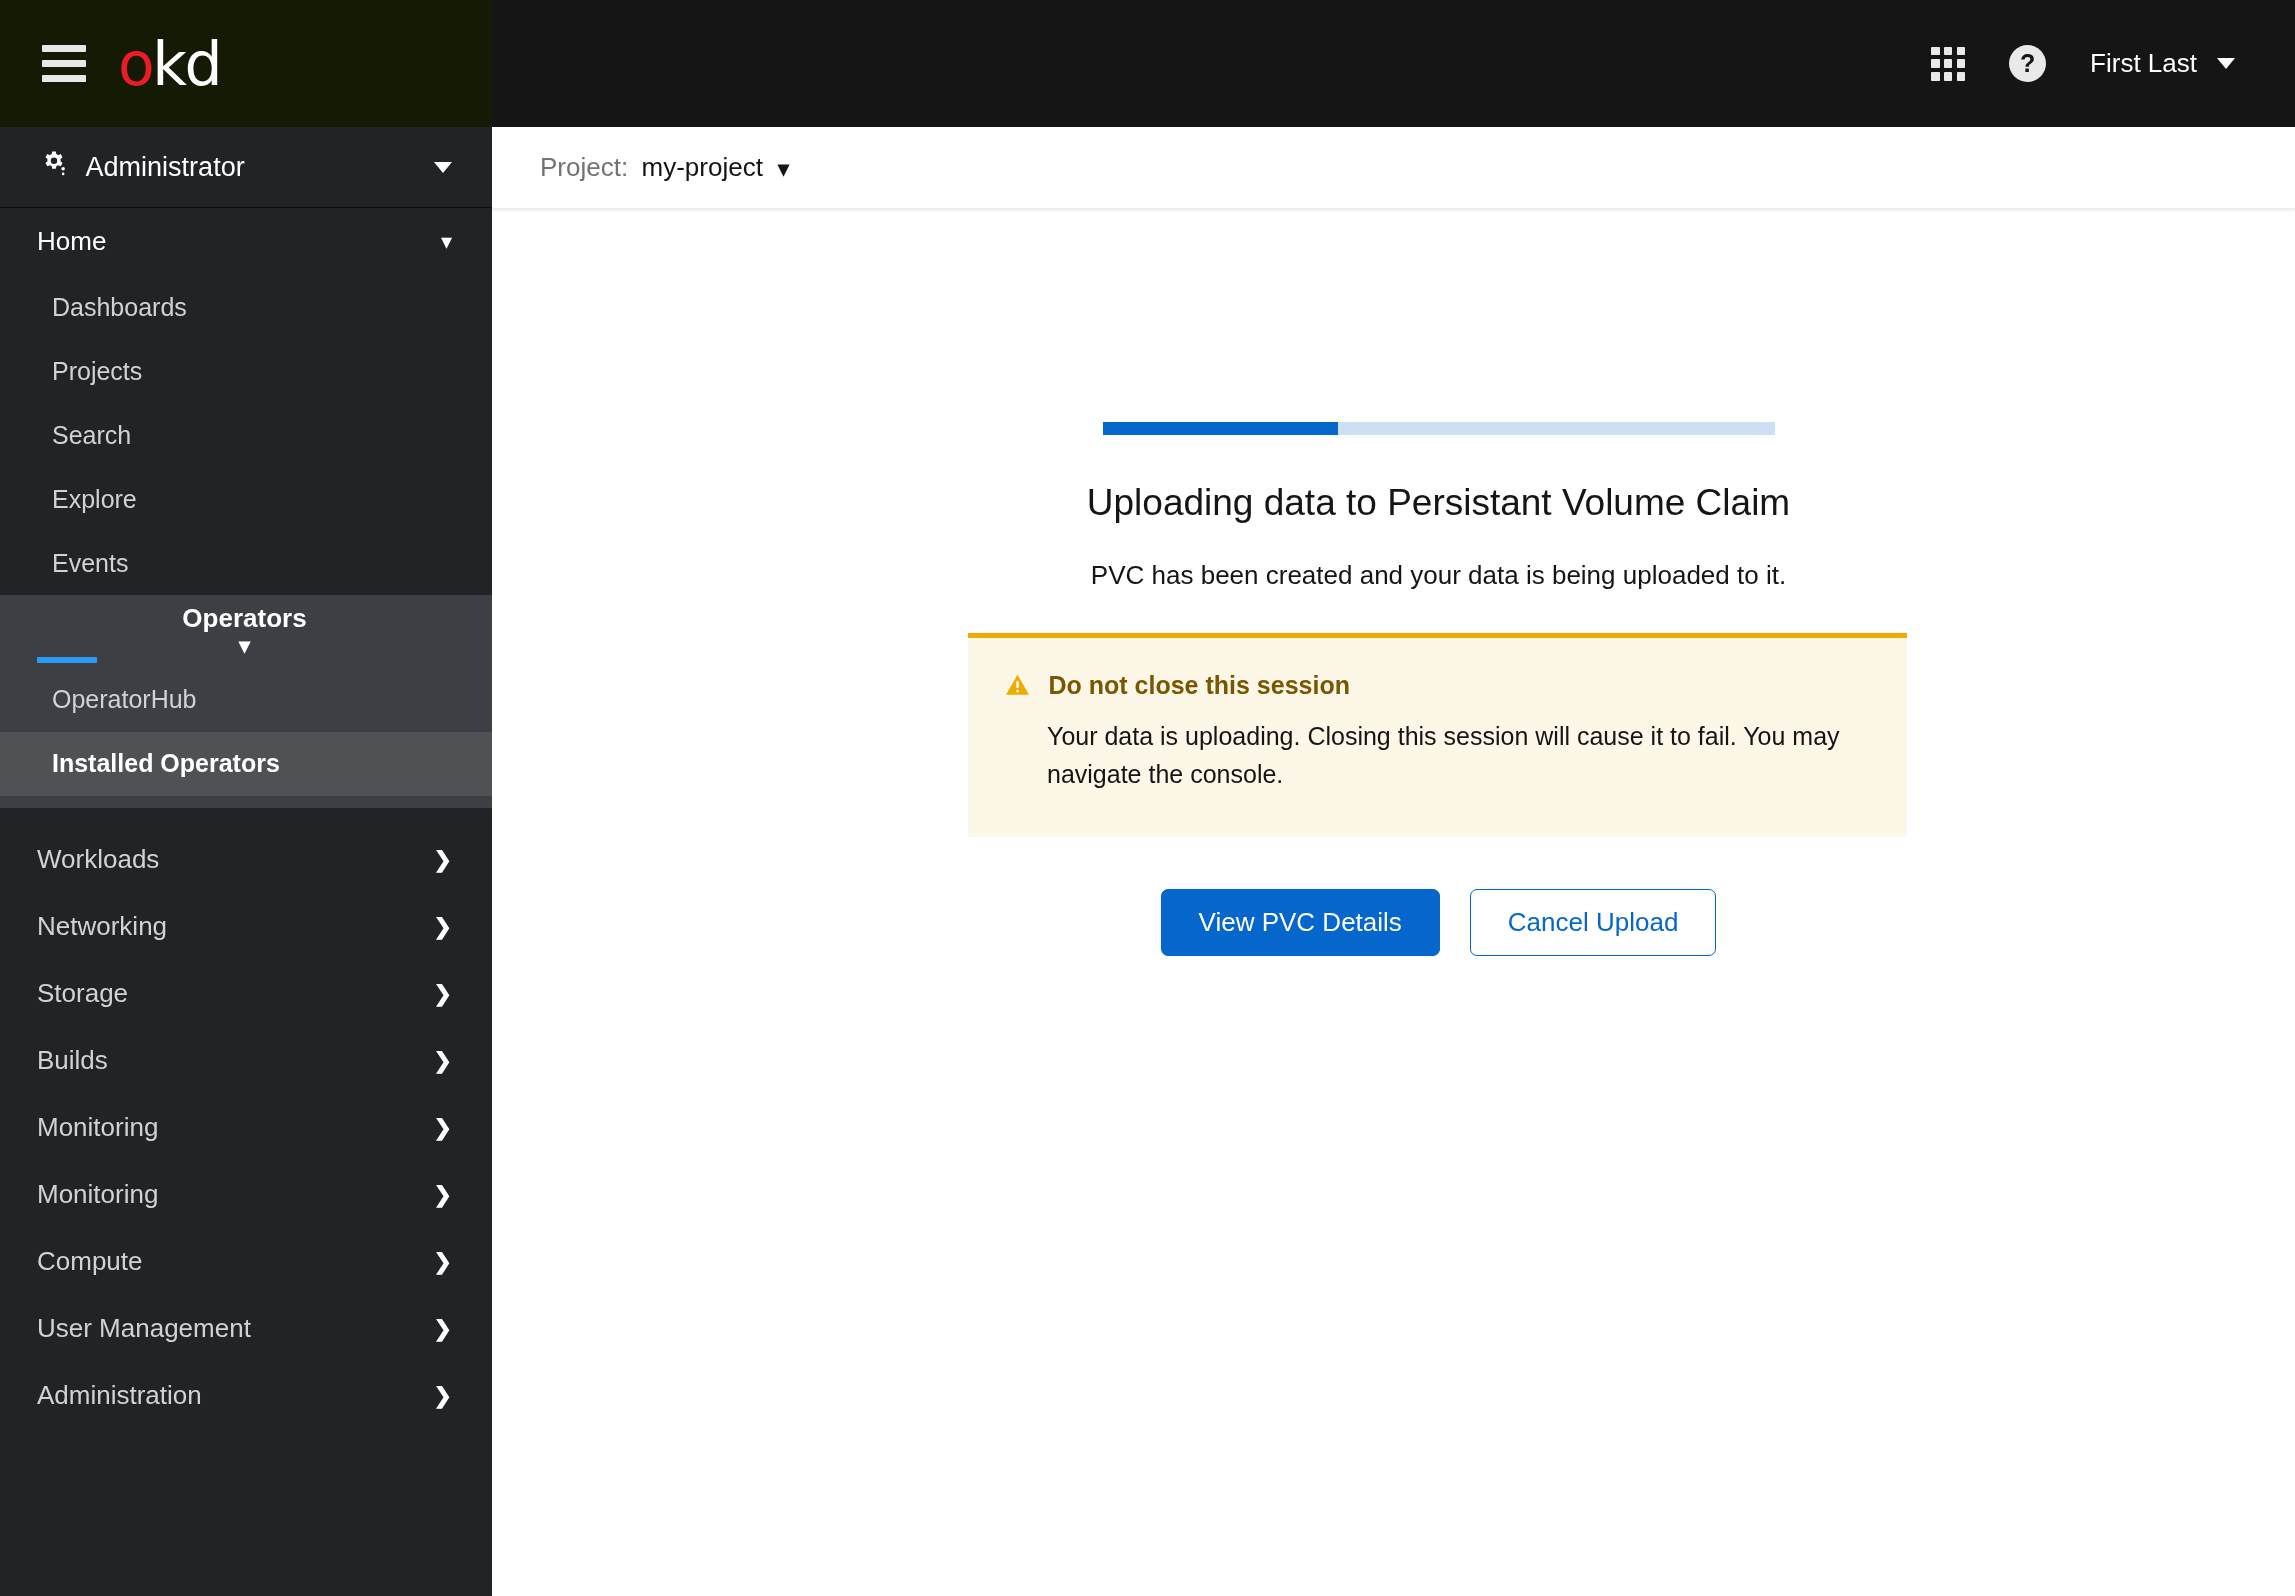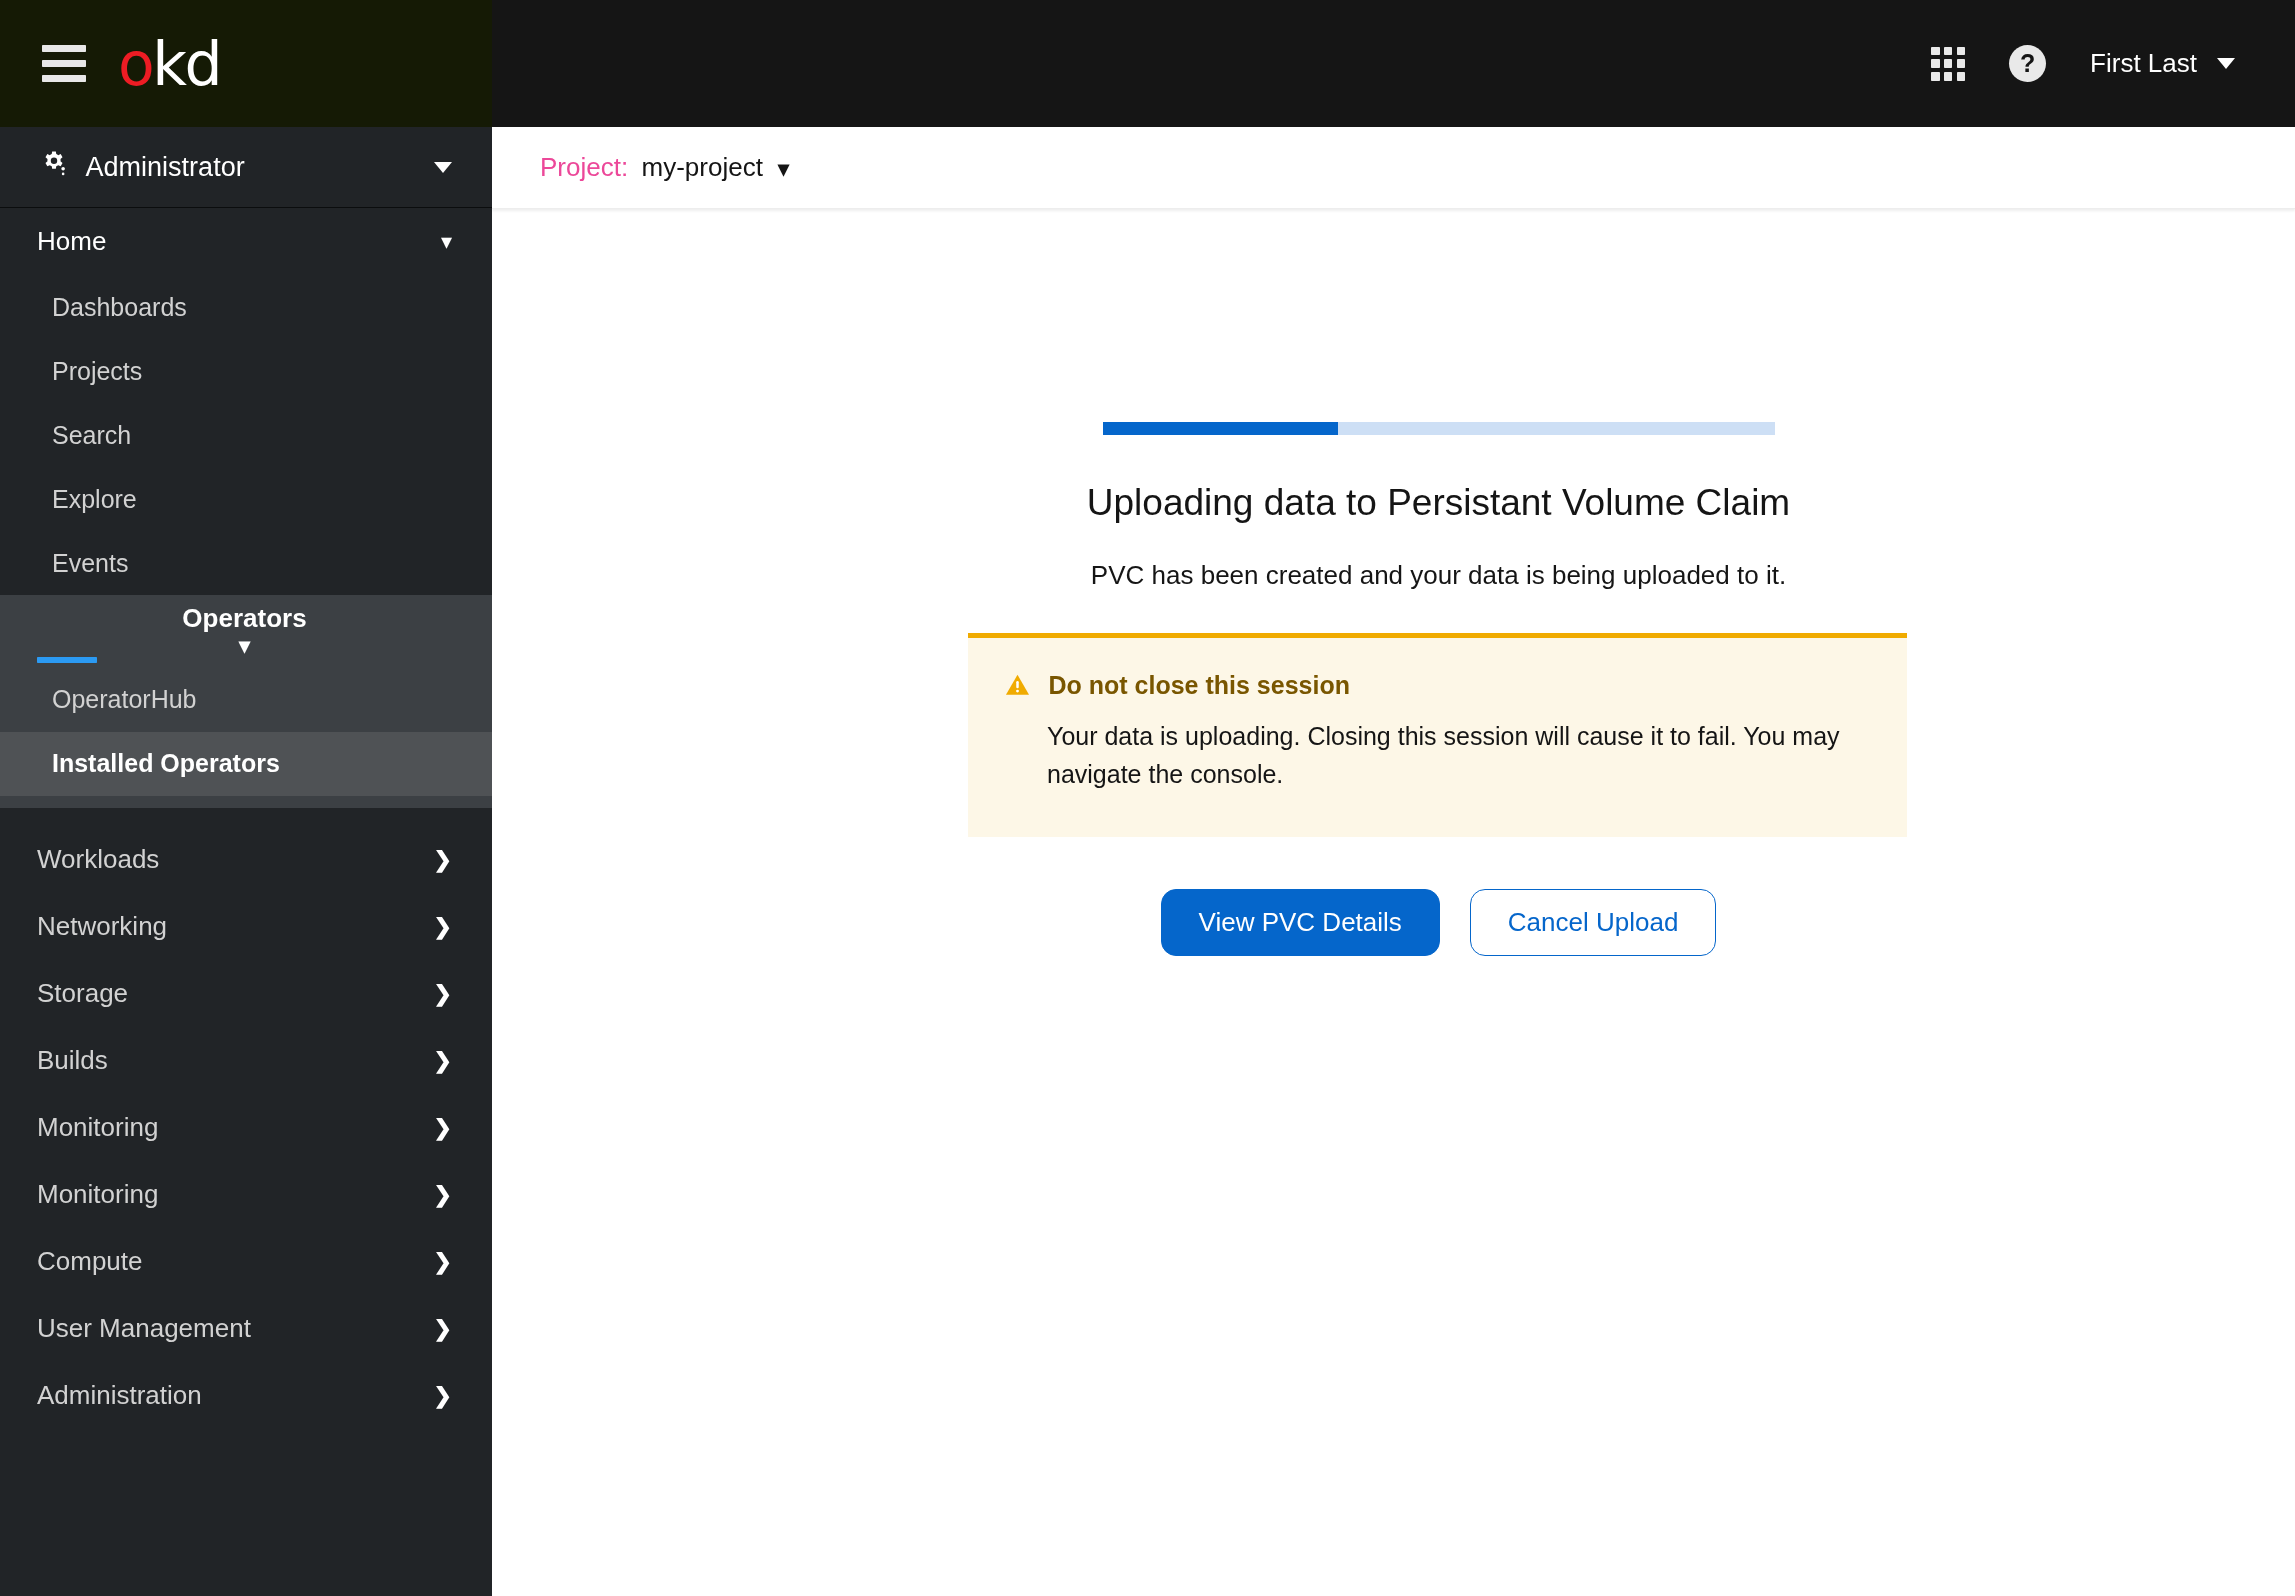--- a/index.html
+++ b/index.html
@@ -207,21 +207,21 @@
     display: flex;
     align-items: center;
     padding-left: 48px;
     border-bottom: 0.8px solid #ededed;
     box-shadow: 0 1.7px 2.5px rgba(3,3,3,0.07);
     position: relative;
     z-index: 2;
   }
   .project-label {
     font-size: 26px;
-    color: #ec4899;
+    color: #737373;
     margin-right: 13.4px;
   }
   .project-value {
     font-size: 26px;
     color: #151515;
     margin-right: 15px;
   }
   .project-caret {
     font-size: 22px;
     color: #151515;
@@ -305,21 +305,21 @@
   .btn-row {
     margin-top: 52px;
     display: flex;
     justify-content: center;
     gap: 30px;
   }
   .btn {
     font-size: 26px;
     font-family: "Liberation Sans", sans-serif;
     padding: 18.5px 37px;
-    border-radius: 15px;
+    border-radius: 7px;
     cursor: pointer;
     line-height: 1.05;
   }
   .btn-primary {
     background: #0566cb;
     color: #ffffff;
     border: 0.8px solid #0566cb;
   }
   .btn-secondary {
     background: #ffffff;

